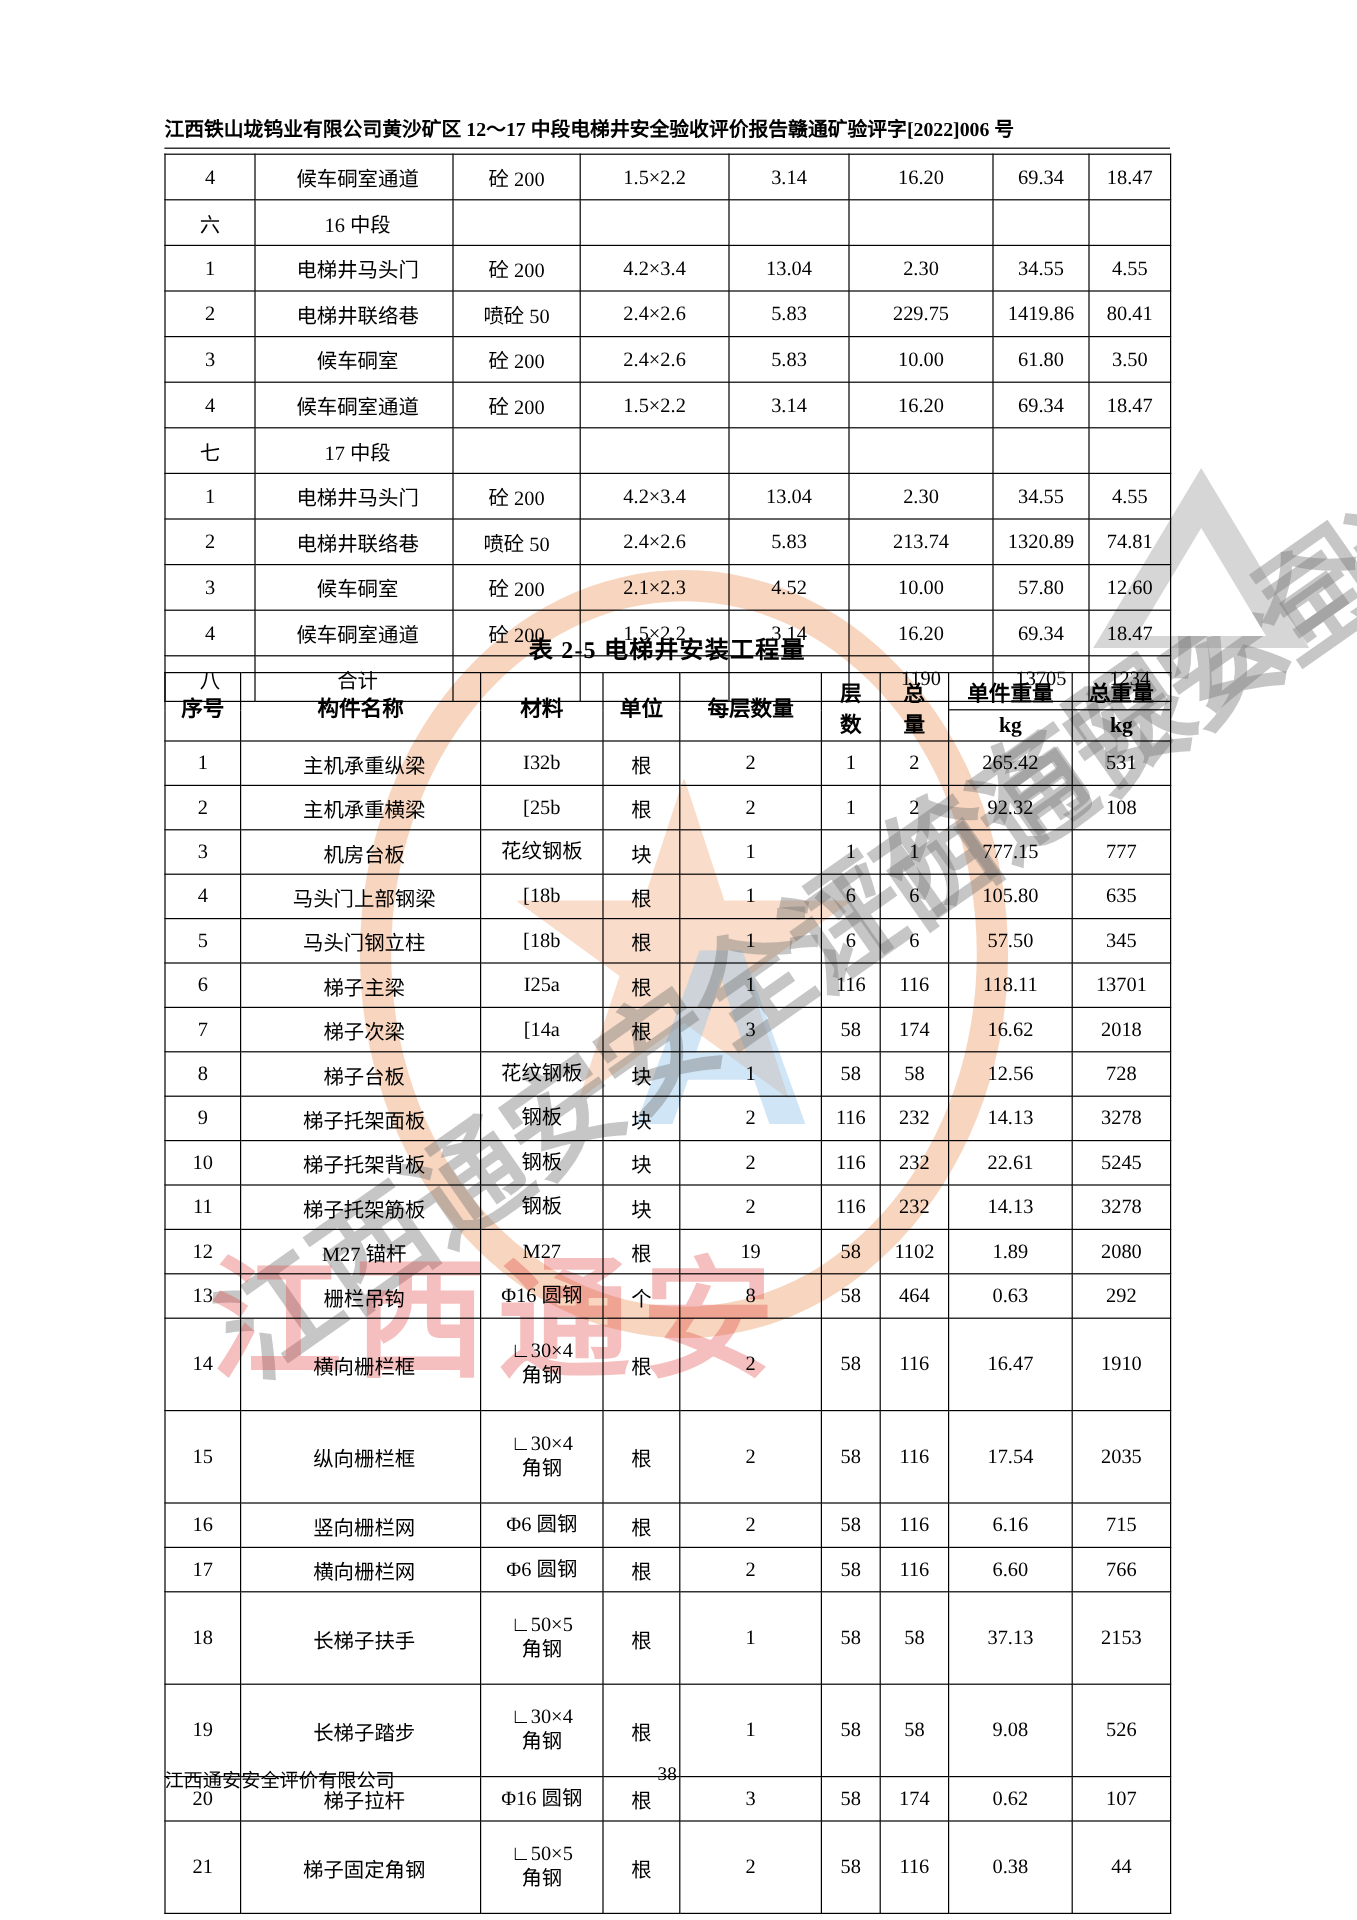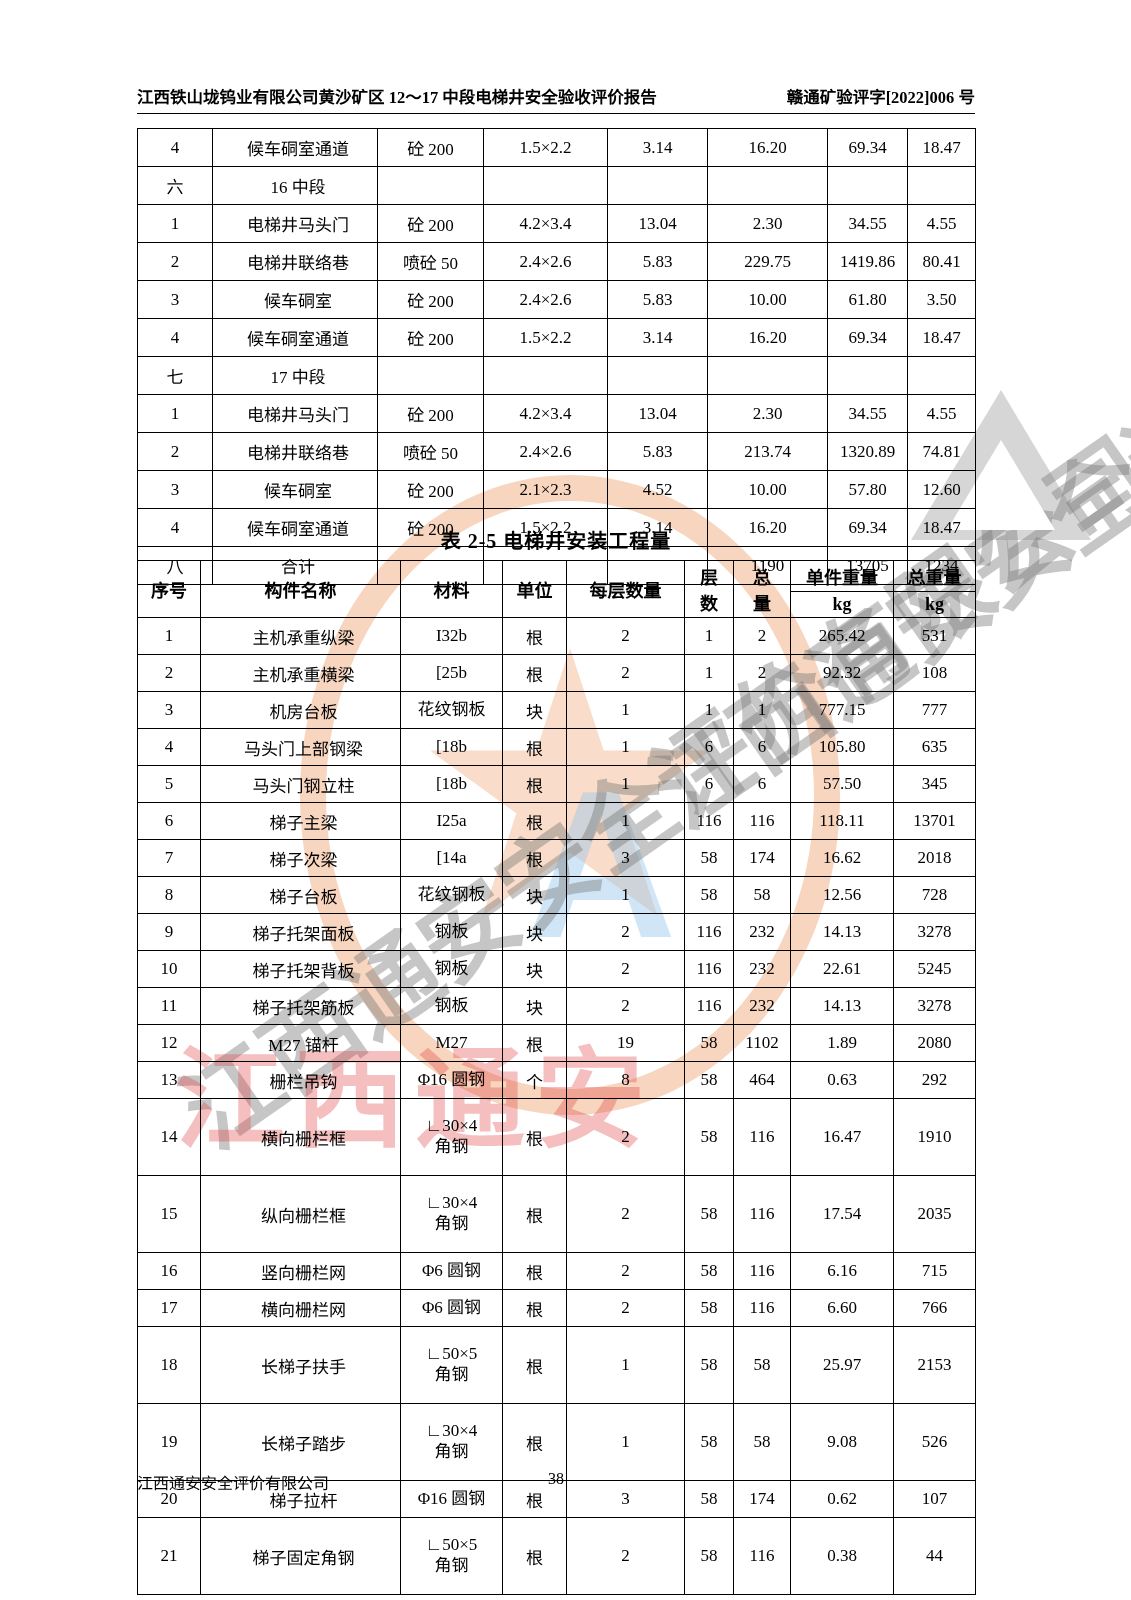--- a/index.html
+++ b/index.html
@@ -115,33 +115,32 @@
   
   .content {
     position: relative;
     z-index: 2;
   }
 
   
   .run-header {
     position: absolute;
     left: 137px;
-    top: 84px;
+    top: 66px;
     width: 838px;
     display: flex;
-    justify-content: space-between;
     align-items: flex-end;
     font-size: 16.5px;
     font-weight: bold;
     padding-bottom: 5px;
     border-bottom: 1.6px solid #000;
     box-sizing: border-box;
   }
   .run-header .rh-left { letter-spacing: 0px; }
-  .run-header .rh-right { letter-spacing: 0px; }
+  .run-header .rh-right { letter-spacing: 0px; margin-top: 28px; }
 
   
   table.doc-table {
     border-collapse: collapse;
     table-layout: fixed;
     background: transparent;
   }
   table.doc-table td, table.doc-table th {
     border: 1.3px solid #000;
     text-align: center;
@@ -638,21 +637,21 @@
             <td class="tall">18</td>
             <td class="leftcell tall">长梯子扶手</td>
             <td class="mat-2line tall">
               <div>∟50×5</div>
               <div>角钢</div>
             </td>
             <td class="tall">根</td>
             <td class="tall">1</td>
             <td class="tall">58</td>
             <td class="tall">58</td>
-            <td class="tall">25.97</td>
+            <td class="tall">37.13</td>
             <td class="tall">2153</td>
           </tr>
           <tr>
             <td class="tall">19</td>
             <td class="leftcell tall">长梯子踏步</td>
             <td class="mat-2line tall">
               <div>∟30×4</div>
               <div>角钢</div>
             </td>
             <td class="tall">根</td>

